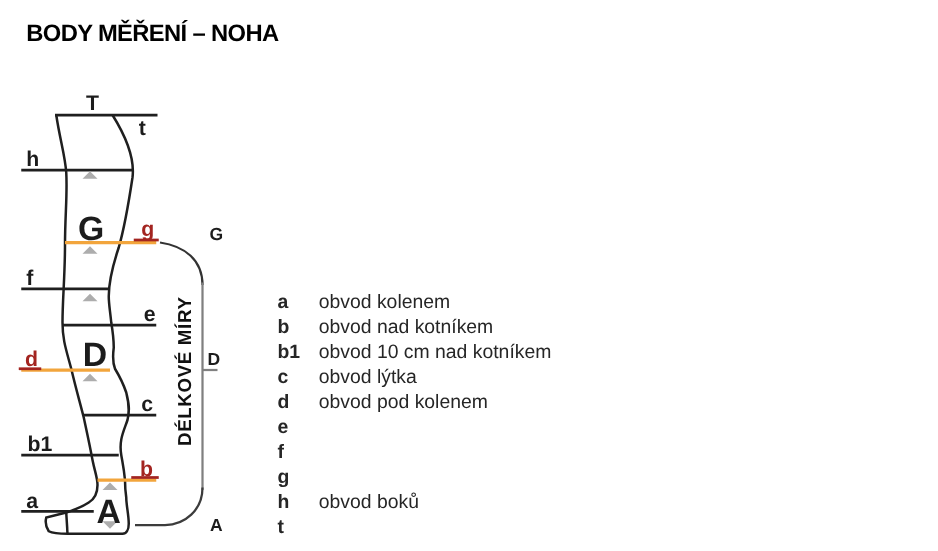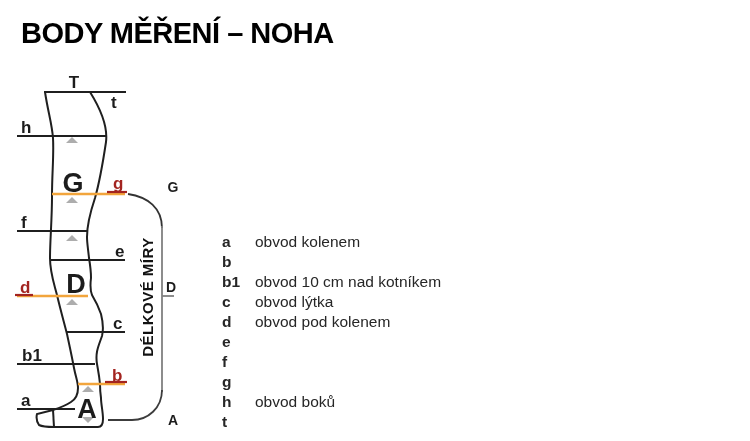--- a/index.html
+++ b/index.html
@@ -2,21 +2,21 @@
 <html><head>
 <meta charset="utf-8">
 <style>
   html,body{margin:0;padding:0;background:#fff;}
   .stage{
     position:relative;width:750px;height:441px;background:#ffffff;overflow:hidden;
     font-family:"Liberation Sans",sans-serif;
   }
   .title{
     position:absolute;left:21px;top:18px;margin:0;
-    font-size:29px;font-weight:bold;color:#000;line-height:1.1;letter-spacing:-0.5px;
+    font-size:19px;font-weight:bold;color:#000;line-height:1.1;letter-spacing:-0.5px;
   }
   .diagram{position:absolute;left:0;top:0;}
   
   .sm{font:bold 17px "Liberation Sans",sans-serif;fill:#1c1c1c;}
   .sm-red{font:bold 17px "Liberation Sans",sans-serif;fill:#A32420;}
   .big{font:bold 27px "Liberation Sans",sans-serif;fill:#1c1c1c;}
   .br{font:bold 14px "Liberation Sans",sans-serif;fill:#1c1c1c;}
   .axis{font:bold 15px "Liberation Sans",sans-serif;fill:#111;letter-spacing:0.5px;}
   
   .legend{position:absolute;left:222px;top:232px;color:#262626;font-size:15.5px;line-height:20px;}
@@ -113,20 +113,21 @@
     <text class="axis" transform="translate(153,297) rotate(-90)" text-anchor="middle">DÉLKOVÉ MÍRY</text>
   </svg>
 
   <div class="legend">
     <div class="legend-row">
       <span class="legend-key">a</span>
       <span class="legend-desc">obvod kolenem</span>
     </div>
     <div class="legend-row">
       <span class="legend-key">b</span>
+      <span class="legend-desc">obvod nad kotníkem</span>
     </div>
     <div class="legend-row">
       <span class="legend-key">b1</span>
       <span class="legend-desc">obvod 10 cm nad kotníkem</span>
     </div>
     <div class="legend-row">
       <span class="legend-key">c</span>
       <span class="legend-desc">obvod lýtka</span>
     </div>
     <div class="legend-row">

